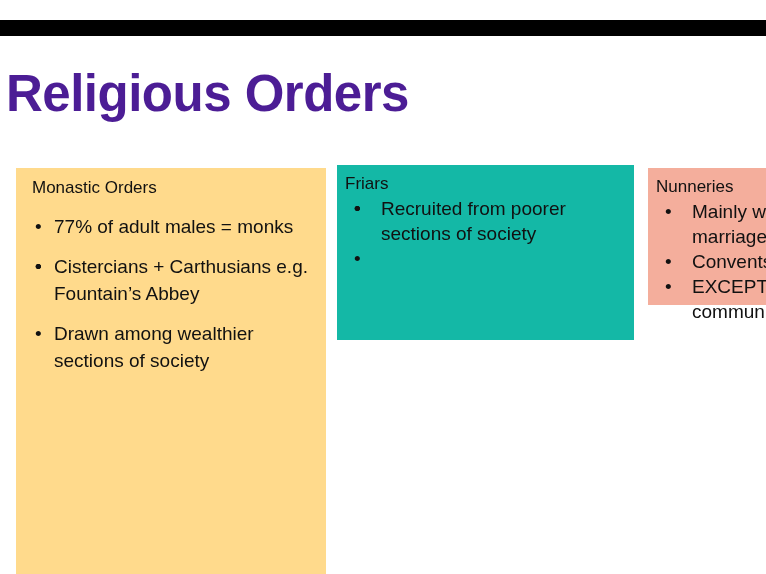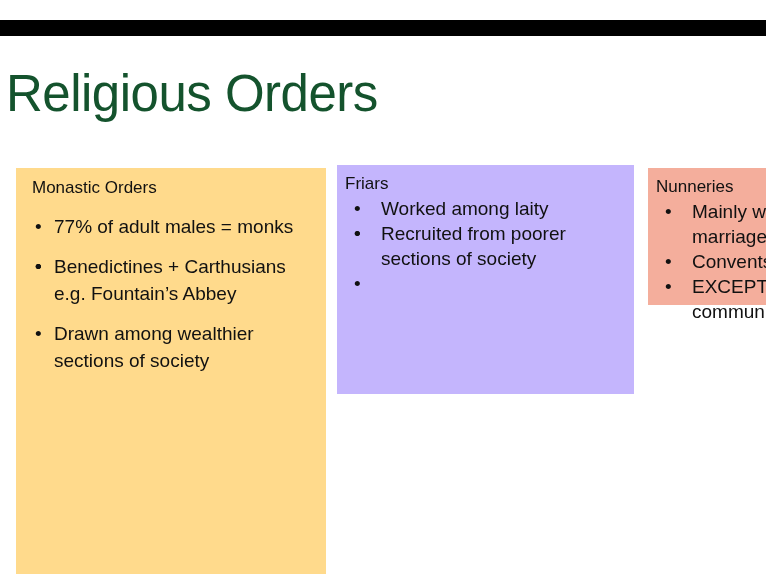--- a/index.html
+++ b/index.html
@@ -34,24 +34,24 @@
     background: #000000;
   }
 
   
   .slide-title {
     position: absolute;
     left: 6px;
     top: 66px;
     margin: 0;
     font-size: 51px;
-    font-weight: normal;
+    font-weight: bold;
     line-height: 1.1;
     letter-spacing: -0.5px;
-    color: #14532d;
+    color: #4c1d95;
     white-space: nowrap;
   }
 
   
   .card {
     position: absolute;
     box-sizing: border-box;
     color: #111111;
   }
 
@@ -108,22 +108,22 @@
   }
   #card-monastic .card-list li .bullet {
     left: 11px;
   }
 
   
   #card-friars {
     left: 337px;
     top: 165px;
     width: 297px;
-    height: 229px;
-    background: #c4b5fd;
+    height: 175px;
+    background: #14b8a6;
     padding: 8px 8px 0 8px;
   }
   #card-friars .card-heading {
     font-size: 17px;
     line-height: 22px;
   }
   #card-friars .card-list {
     margin-top: 1px;
     font-size: 19px;
     line-height: 25px;
@@ -179,35 +179,34 @@
           <span class="item-text">77% of adult males = monks</span>
         </li>
         <li>
           <span class="bullet">•</span>
         </li>
         <li>
           <span class="bullet">•</span>
         </li>
         <li>
           <span class="bullet">•</span>
-          <span class="item-text">Benedictines + Carthusians e.g. Fountain’s Abbey</span>
+          <span class="item-text">Cistercians + Carthusians e.g. Fountain’s Abbey</span>
         </li>
         <li>
           <span class="bullet">•</span>
           <span class="item-text">Drawn among wealthier sections of society</span>
         </li>
       </ul>
   </div>
 
   <div class="card" id="card-friars">
     <p class="card-heading">Friars</p>
     <ul class="card-list">
         <li>
           <span class="bullet">•</span>
-          <span class="item-text">Worked among laity</span>
         </li>
         <li>
           <span class="bullet">•</span>
         </li>
         <li>
           <span class="bullet">•</span>
           <span class="item-text">Recruited from poorer sections of society</span>
         </li>
         <li>
           <span class="bullet">•</span>

